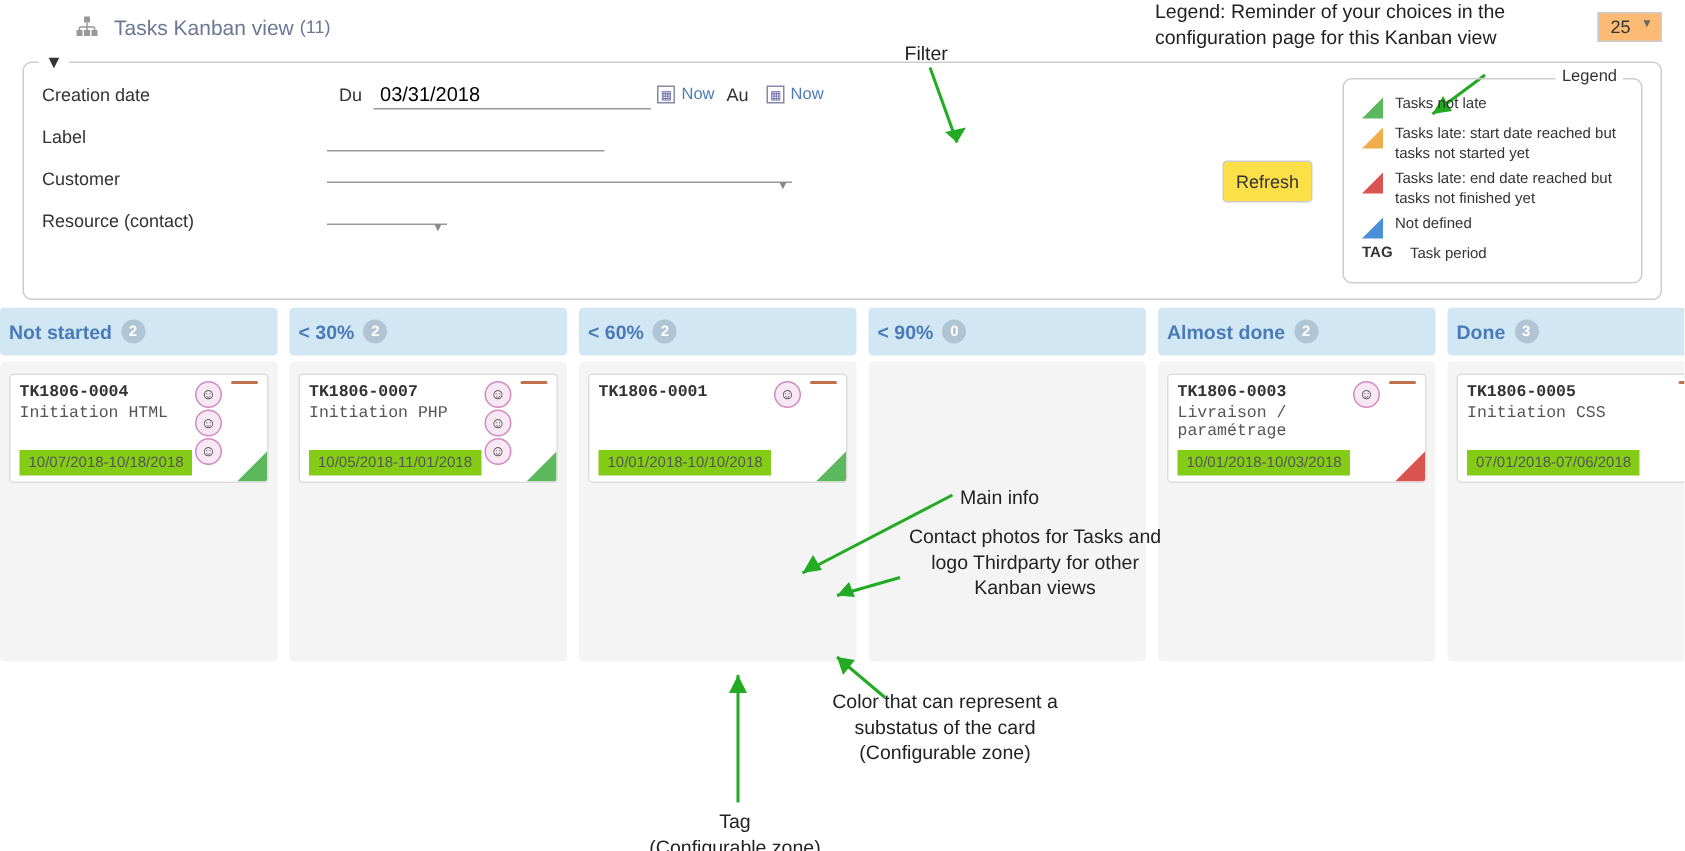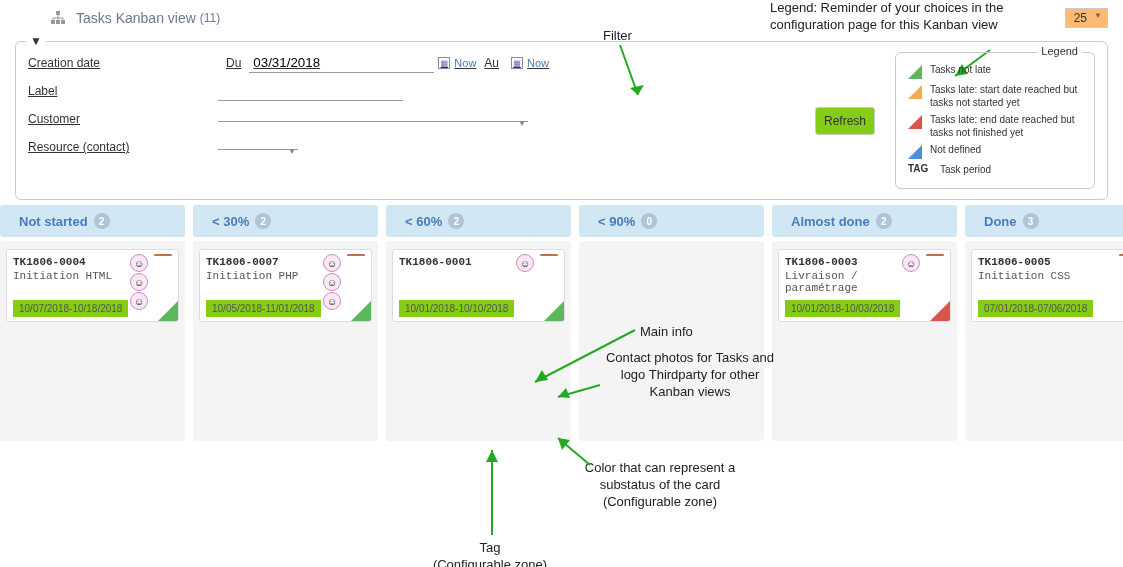--- a/index.html
+++ b/index.html
@@ -8,49 +8,49 @@
 .breadcrumb-icon { width: 16px; height: 16px; margin-right: 10px; }
 .breadcrumb-icon svg { fill: #999; }
 .page-title { color: #6c7893; font-size: 14px; }
 .page-count { color: #6c7893; }
 .page-size-select { margin-left: auto; border: 1px solid #ccc; padding: 2px 20px 2px 8px; background: #fdba74; position: relative; }
 .page-size-select::after { content: '▼'; position: absolute; right: 5px; font-size: 8px; color: #666; }
 
 .filter-box { border: 1px solid #ccc; border-radius: 6px; margin: 5px 15px; padding: 10px 12px; position: relative; display: flex; gap: 20px; }
 .filter-icon { position: absolute; top: -8px; left: 10px; background: #fff; padding: 0 4px; font-size: 12px; }
 .filter-left { flex: 1; }
-.filter-row { display: flex; align-items: center; margin-bottom: 6px; min-height: 22px; text-decoration: underline; }
+.filter-row { display: flex; align-items: center; margin-bottom: 6px; min-height: 22px; }
 .filter-label { width: 190px; color: #333; }
 .filter-input { border: none; border-bottom: 1px solid #999; padding: 2px 4px; min-width: 80px; background: transparent; }
 .filter-input.med { min-width: 140px; }
 .filter-sep { margin: 0 8px; }
 .date-icon { width: 12px; height: 12px; border: 1px solid #88a; margin: 0 4px; display: inline-flex; align-items: center; justify-content: center; font-size: 8px; color: #66a; }
 .now-link { color: #4a7ab8; font-size: 11px; cursor: pointer; }
 .filter-select { border: none; border-bottom: 1px solid #999; padding: 2px 4px; min-width: 310px; position: relative; }
 .filter-select.small { min-width: 80px; }
 .filter-select::after { content: '▼'; position: absolute; right: 2px; font-size: 8px; color: #888; }
-.refresh-btn { background: #84cc16; border: 1px solid #ccc; border-radius: 3px; padding: 6px 8px; cursor: pointer; margin-left: 210px; align-self: center; height: 28px; display: flex; align-items: center; }
+.refresh-btn { background: #fde047; border: 1px solid #ccc; border-radius: 3px; padding: 6px 8px; cursor: pointer; margin-left: 210px; align-self: center; height: 28px; display: flex; align-items: center; }
 
 .legend-box { border: 1px solid #ccc; border-radius: 6px; padding: 10px 12px 8px; position: relative; width: 200px; font-size: 10px; }
 .legend-title { position: absolute; top: -8px; right: 12px; background: #fff; padding: 0 4px; font-size: 11px; color: #333; }
 .legend-row { display: flex; align-items: flex-start; gap: 8px; margin-bottom: 4px; }
 .legend-tri { width: 0; height: 0; border-style: solid; border-width: 0 0 14px 14px; flex-shrink: 0; margin-top: 2px; }
 .tri-green { border-color: transparent transparent #5cb85c transparent; }
 .tri-orange { border-color: transparent transparent #f0ad4e transparent; }
 .tri-red { border-color: transparent transparent #d9534f transparent; }
 .tri-blue { border-color: transparent transparent #4a90d9 transparent; }
 .legend-tag { font-weight: bold; font-size: 10px; flex-shrink: 0; width: 24px; }
 .legend-text { line-height: 1.3; }
 
 .annotations { position: absolute; font-size: 13px; color: #222; pointer-events: none; left: 0; width: 100%; top: 0; }
 .anno { position: absolute; }
 
 .kanban { display: flex; gap: 8px; padding: 0 0 10px 0; overflow-x: hidden; }
 .column { width: 185px; flex-shrink: 0; }
-.column-header { background: #d1e7f3; color: #4a7ab8; font-weight: bold; padding: 8px 19px; border-radius: 3px; display: flex; align-items: center; gap: 6px; font-size: 13px; }
+.column-header { background: #d1e7f3; color: #4a7ab8; font-weight: bold; padding: 8px 6px; border-radius: 3px; display: flex; align-items: center; gap: 6px; font-size: 13px; }
 .count-badge { background: #b0c4d4; color: #fff; border-radius: 50%; width: 16px; height: 16px; display: inline-flex; align-items: center; justify-content: center; font-size: 10px; }
 .column-body { background: #f4f4f4; padding: 8px 6px; border-radius: 3px; margin-top: 4px; min-height: 200px; }
 .card { background: #fff; border: 1px solid #ddd; border-radius: 3px; padding: 6px 6px 4px; margin-bottom: 8px; position: relative; overflow: hidden; }
 .card-ref { font-weight: bold; font-size: 11px; margin-bottom: 2px; }
 .card-label { font-size: 11px; color: #555; margin-bottom: 4px; }
 .card-handle { position: absolute; top: 4px; right: 6px; width: 18px; height: 2px; background: #c0704a; border-radius: 1px; }
 .card-tag { display: inline-block; background: #84cc16; padding: 3px 6px; font-size: 10px; color: #555; margin-top: 4px; }
 .card-corner { position: absolute; bottom: 0; right: 0; width: 0; height: 0; border-style: solid; border-width: 0 0 20px 20px; }
 .corner-green { border-color: transparent transparent #5cb85c transparent; }
 .corner-red { border-color: transparent transparent #d9534f transparent; }
@@ -59,21 +59,21 @@
 .card-content { padding-right: 28px; min-height: 40px; font-family: Liberation Mono, monospace; }
 </style>
 </head>
 <body>
 
 <div class="annotations">
   <div class="anno" style="top:0;left:770px;width:260px;line-height:1.3">Legend: Reminder of your choices in the configuration page for this Kanban view</div>
   <div class="anno" style="top:28px;left:603px">Filter</div>
   <div class="anno" style="top:324px;left:640px">Main info</div>
   <div class="anno" style="top:350px;left:600px;width:180px;text-align:center;line-height:1.3">Contact photos for Tasks and logo Thirdparty for other Kanban views</div>
-  <div class="anno" style="top:460px;left:570px;width:180px;text-align:center;line-height:1.3">Color that can represent a substatus of the card (Configurable zone)</div>
+  <div class="anno" style="top:460px;left:540px;width:180px;text-align:center;line-height:1.3">Color that can represent a substatus of the card (Configurable zone)</div>
   <div class="anno" style="top:540px;left:420px;width:140px;text-align:center;line-height:1.3;white-space:pre-line">Tag
 (Configurable zone)</div>
 
   <svg style="position:absolute;top:40px;left:600px" width="50" height="70">
       <line x1="20" y1="5" x2="38" y2="55" stroke="#2a2" stroke-width="2"></line>
       <polygon points="38,55 44,45 30,48" fill="#2a2"></polygon>
     </svg>
   <svg style="position:absolute;top:48px;left:930px" width="70" height="40">
       <line x1="60" y1="2" x2="25" y2="28" stroke="#2a2" stroke-width="2"></line>
       <polygon points="25,28 38,26 32,16" fill="#2a2"></polygon>

